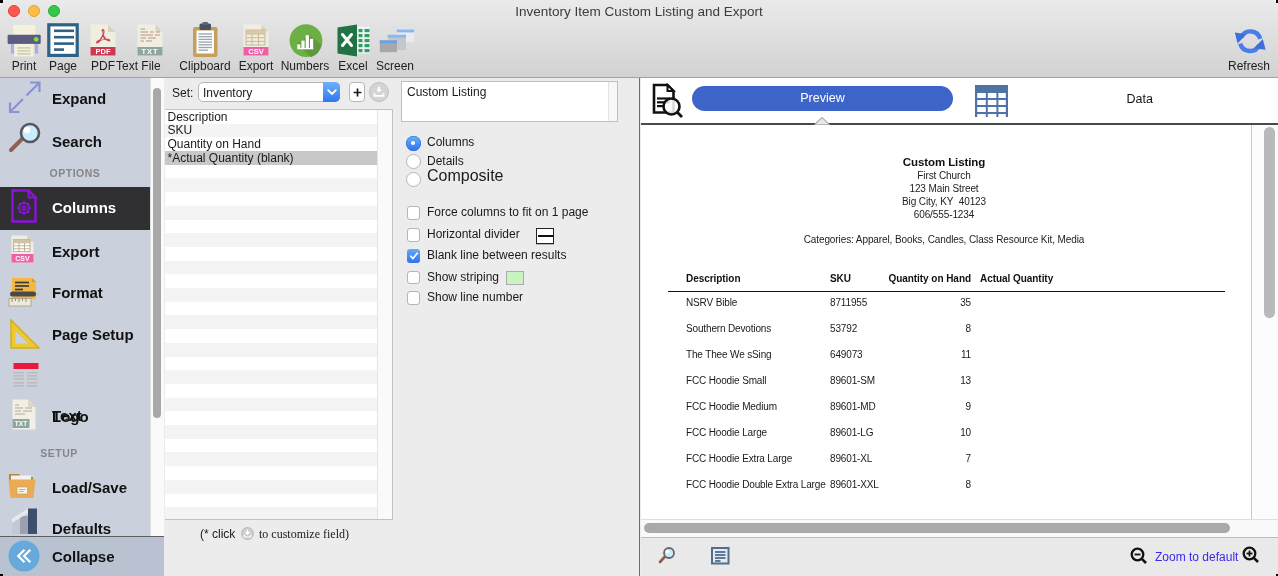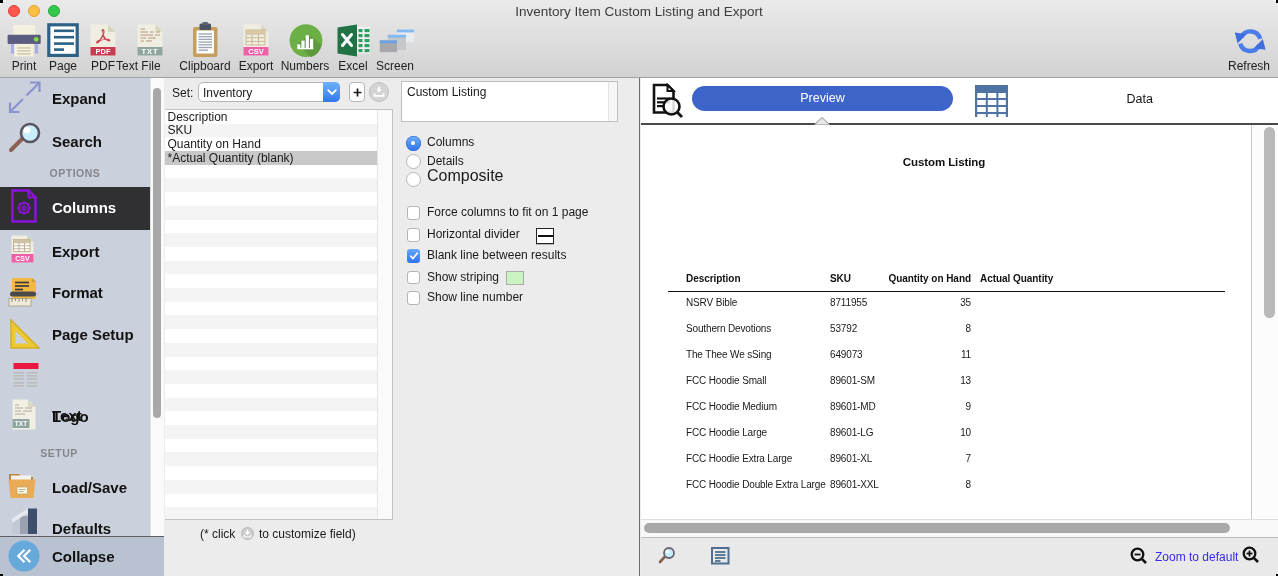--- a/index.html
+++ b/index.html
@@ -345,21 +345,21 @@
     <div class="abs" style="left:2.5px;top:27.9px;width:205px;height:13.7px;font-size:12px;color:#1a1a1a;line-height:13.7px;">Quantity on Hand</div>
     <div class="abs" style="left:2.5px;top:41.6px;width:205px;height:13.7px;font-size:12px;color:#1a1a1a;line-height:13.7px;">*Actual Quantity (blank)</div>
   </div>
 
   <div class="abs" style="left:35px;top:449px;font-size:12px;color:#1a1a1a;">(* click</div>
   <div class="abs" style="left:76px;top:448.5px;width:13px;height:13px;border-radius:50%;background:#cdcdcd;border:1px solid #b8b8b8;"></div>
   <svg class="abs" style="left:78px;top:450.5px;" width="9" height="9">
       <path d="M4.5 0.8 V4.5 M2.5 3 L4.5 5 L6.5 3" stroke="#fff" stroke-width="1.4" fill="none"></path>
       <path d="M1.2 5.8 V8 H7.8 V5.8" stroke="#fff" stroke-width="1.2" fill="none"></path>
     </svg>
-  <div class="abs" style="left:94px;top:449px;font-size:12px;color:#1a1a1a;">to customize field)</div>
+  <div class="abs" style="left:94px;top:449px;font-size:12px;color:#1a1a1a;font-family:Liberation Serif, serif;">to customize field)</div>
 
   <div class="abs" style="left:236px;top:3px;width:217px;height:41px;background:#fff;border:1px solid #bfbfbf;">
     <div class="abs" style="left:206px;top:0;width:9px;height:39px;background:#f7f7f7;border-left:1px solid #e4e4e4;"></div>
     <div class="abs" style="left:5px;top:3px;font-size:12px;color:#1a1a1a;">Custom Listing</div>
   </div>
 
   <div class="abs" style="left:240.5px;top:57.5px;width:15px;height:15px;border-radius:50%;background:linear-gradient(#6cb0f8,#2d72ef);box-shadow:inset 0 0 0 0.5px #2a66d8;"></div>
   <div class="abs" style="left:245.7px;top:62.7px;width:4.6px;height:4.6px;border-radius:50%;background:#fff;"></div>
   <div class="abs" style="left:240.5px;top:76px;width:15px;height:15px;border-radius:50%;background:#fff;border:1px solid #b5b5b5;"></div>
   <div class="abs" style="left:240.5px;top:94px;width:15px;height:15px;border-radius:50%;background:#fff;border:1px solid #b5b5b5;"></div>
@@ -417,20 +417,22 @@
         <rect x="12.8" y="29" width="8.6" height="3"></rect>
         <rect x="23.4" y="29" width="7.4" height="3"></rect>
     </g>
   </svg>
   <div class="abs" style="left:0;top:45px;width:637px;height:2px;background:#4a4a4e;"></div>
   <svg class="abs" style="left:172px;top:38.7px;" width="18" height="8">
       <path d="M1 8 L9 0.5 L17 8 Z" fill="#e8e8e8" stroke="#8a8a8a" stroke-width="1"></path>
     </svg>
 
   <div class="abs" style="left:0px;top:77.4px;width:606px;text-align:center;font-size:11.5px;font-weight:bold;color:#111;line-height:14px;letter-spacing:-0.1px;">Custom Listing</div>
+  <div class="abs" style="left:0px;top:90.7px;width:606px;text-align:center;font-size:10px;color:#222;line-height:13.05px;letter-spacing:-0.1px;">First Church<br>123 Main Street<br>Big City, KY&nbsp;&nbsp;40123<br>606/555-1234</div>
+  <div class="abs" style="left:0px;top:155.2px;width:606px;text-align:center;font-size:10px;color:#222;line-height:13px;letter-spacing:-0.1px;">Categories: Apparel, Books, Candles, Class Resource Kit, Media</div>
 
   <div class="abs" style="left:45px;top:194.6px;font-size:10px;font-weight:bold;color:#111;line-height:12px;letter-spacing:-0.05px;">Description</div>
   <div class="abs" style="left:189px;top:194.6px;font-size:10px;font-weight:bold;color:#111;line-height:12px;letter-spacing:-0.05px;">SKU</div>
   <div class="abs" style="left:148px;top:194.6px;width:182px;text-align:right;font-size:10px;font-weight:bold;color:#111;line-height:12px;letter-spacing:-0.05px;">Quantity on Hand</div>
   <div class="abs" style="left:339px;top:194.6px;font-size:10px;font-weight:bold;color:#111;line-height:12px;letter-spacing:-0.05px;">Actual Quantity</div>
   <div class="abs" style="left:27px;top:212.6px;width:557px;height:1.8px;background:#111;"></div>
   <div class="abs trow" style="top:212px;">
       <span class="c1">NSRV Bible</span>
       <span class="c2">8711955</span>
       <span class="c3">35</span>

